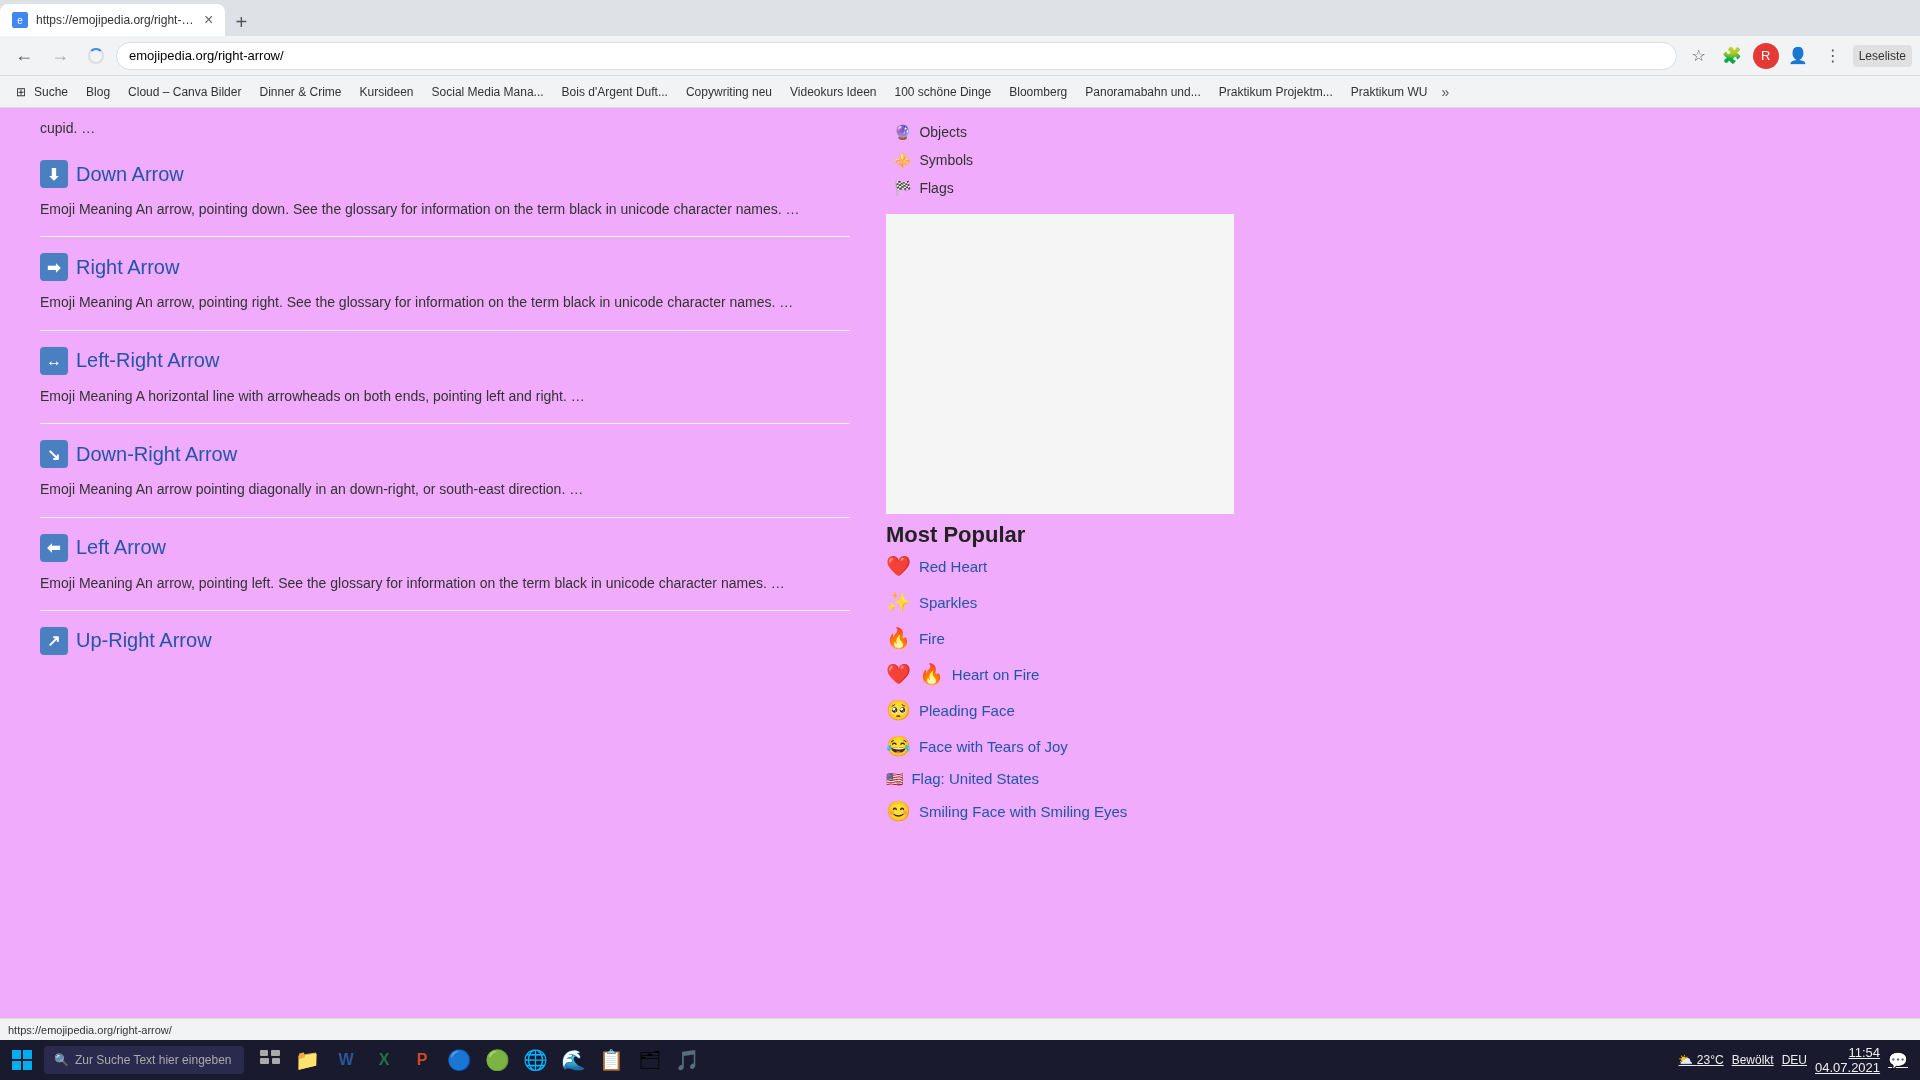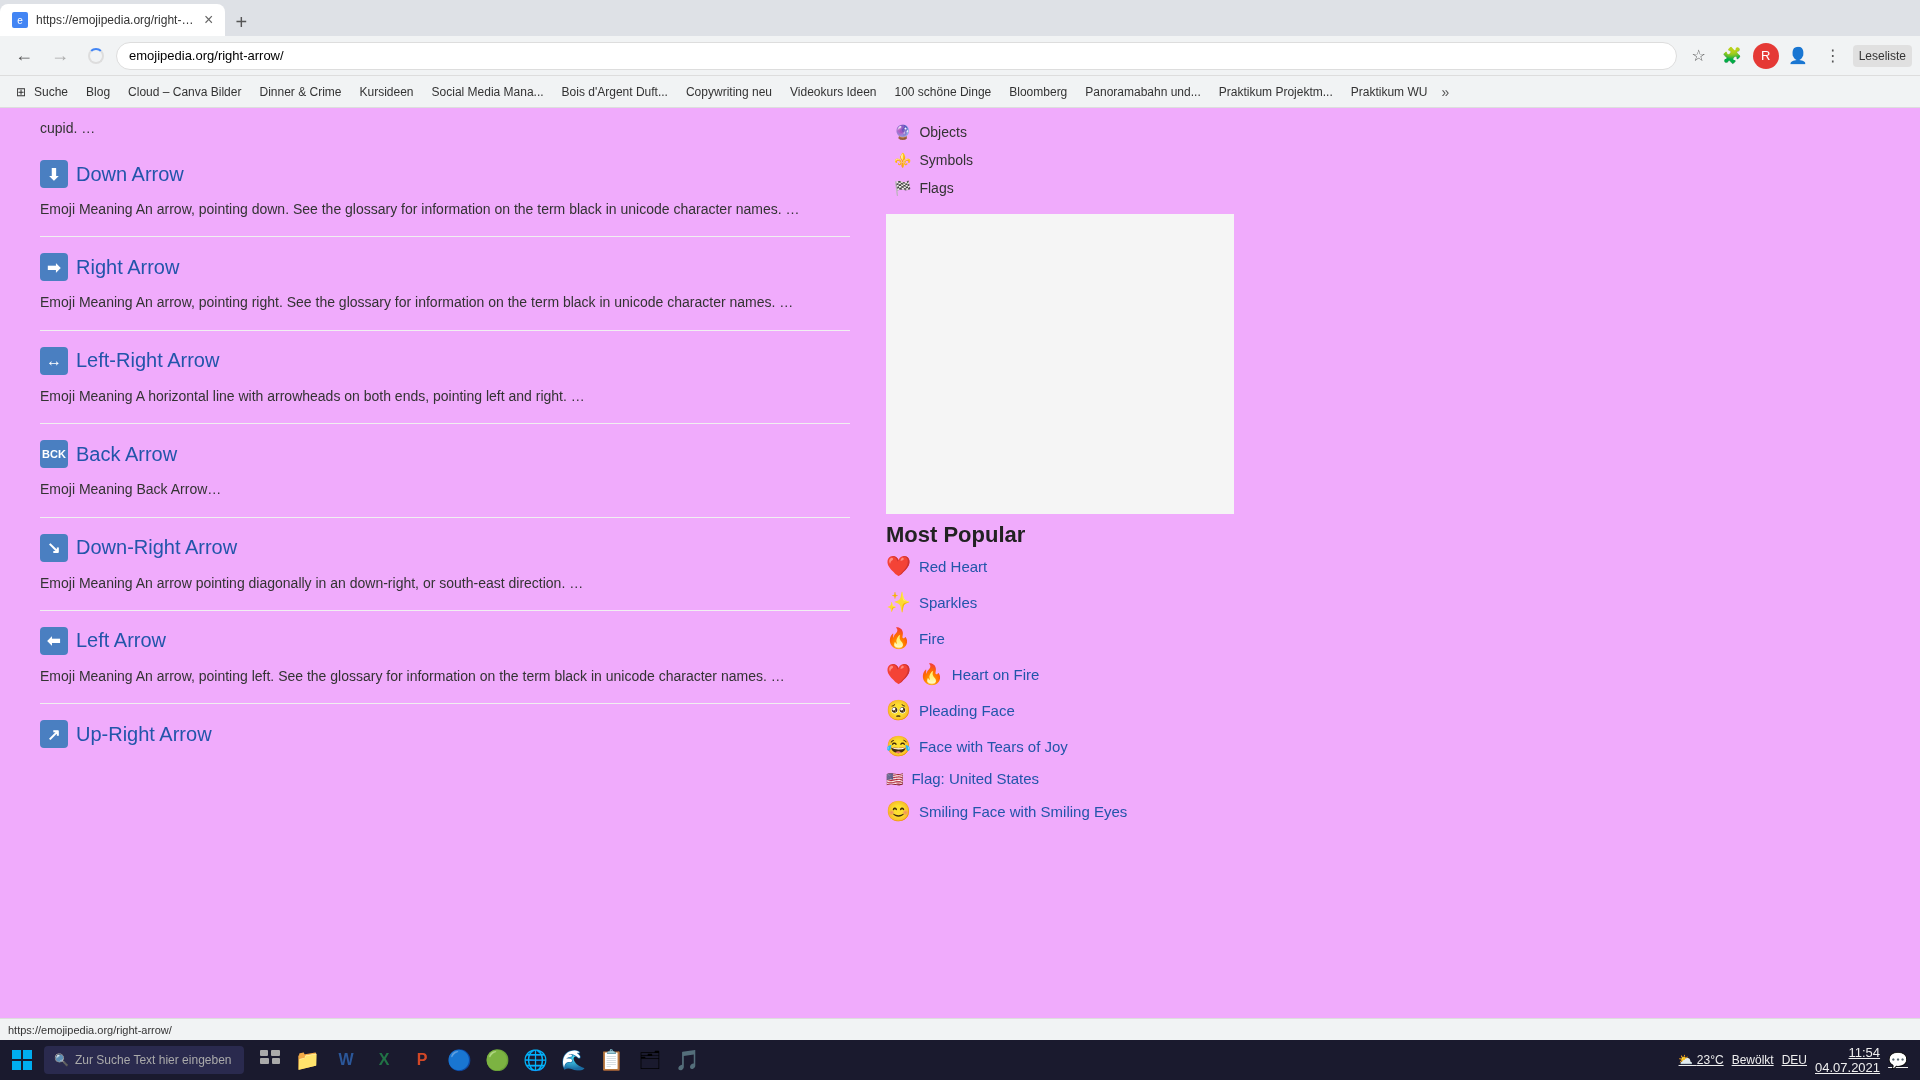--- a/index.html
+++ b/index.html
@@ -449,27 +449,20 @@
       </div>
 
       <div class="emoji-section">
         <a class="section-title" href="#">
           <span class="emoji-icon" style="background:#4a7fc1; color:white; font-size:16px; font-weight:bold;">↔</span>
           <span>Left-Right Arrow</span>
         </a>
         <p class="section-desc">Emoji Meaning A horizontal line with arrowheads on both ends, pointing left and right. …</p>
       </div>
 
-      <div class="emoji-section">
-        <a class="section-title" href="#">
-          <span class="emoji-icon" style="background:#4a7fc1; color:white; font-size:11px; font-weight:bold;">BCK</span>
-          <span>Back Arrow</span>
-        </a>
-        <p class="section-desc">Emoji Meaning Back Arrow…</p>
-      </div>
 
       <div class="emoji-section">
         <a class="section-title" href="#">
           <span class="emoji-icon" style="background:#4a7fc1; color:white; font-size:16px; font-weight:bold;">↘</span>
           <span>Down-Right Arrow</span>
         </a>
         <p class="section-desc">Emoji Meaning An arrow pointing diagonally in an down-right, or south-east direction. …</p>
       </div>
 
       <div class="emoji-section">

